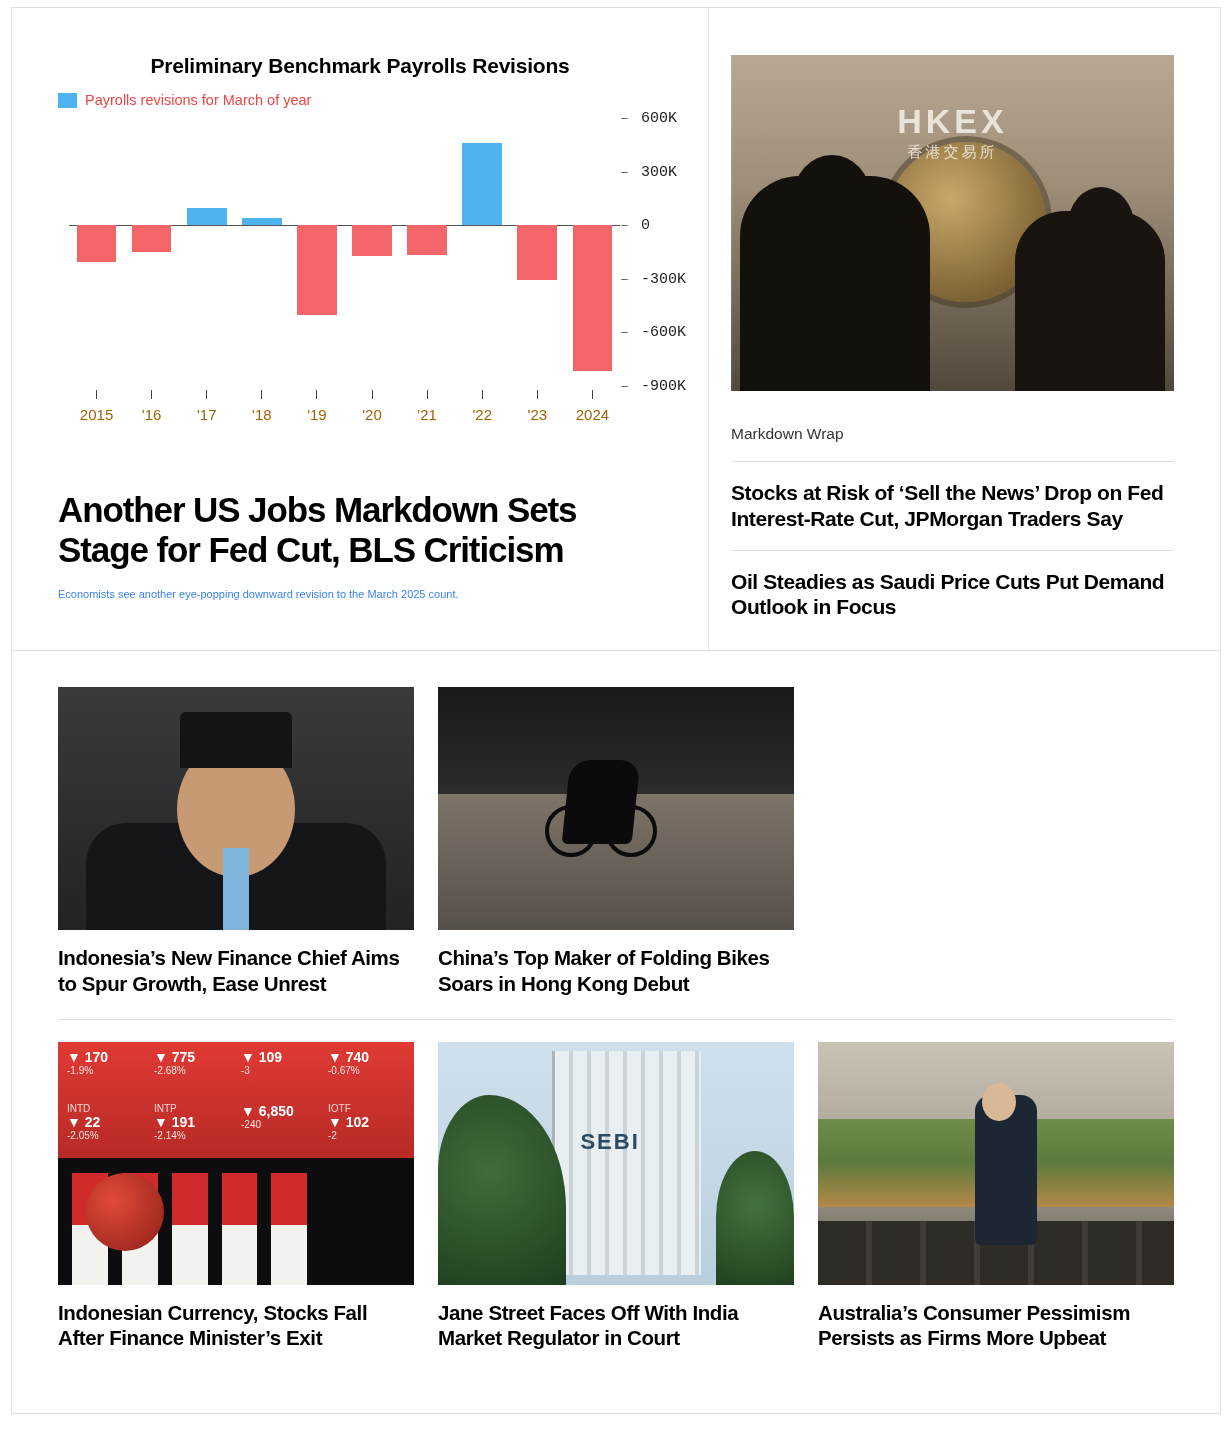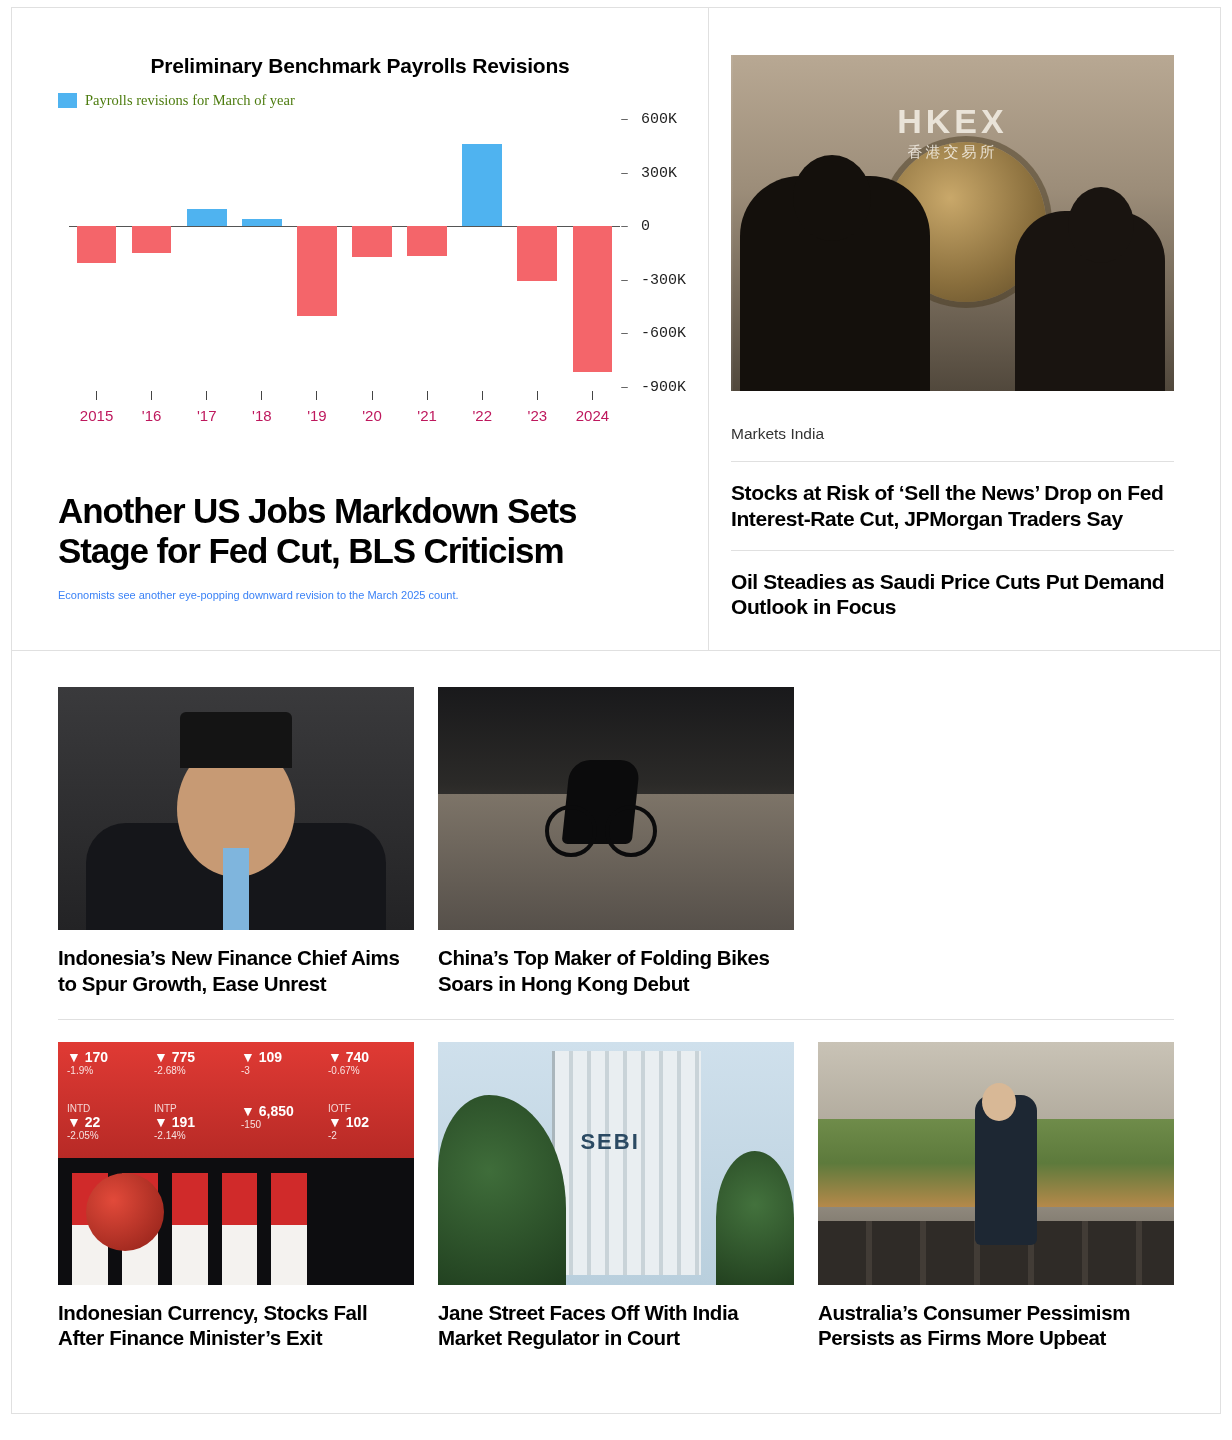--- a/index.html
+++ b/index.html
@@ -50,22 +50,21 @@
     gap: 8px;
     margin-bottom: 10px;
   }
   .legend-swatch {
     width: 19px; height: 15px;
     background: #4fb3f0;
     display: inline-block;
   }
   .legend-label {
     font-size: 14.5px;
-    color: #4d7c0f;
-    font-family: Liberation Serif, serif;
+    color: #ef4444;
   }
   .chart-area {
     position: relative;
     height: 268px;
     margin-top: 6px;
     font-family: Liberation Mono, monospace;
   }
   .plot {
     position: absolute;
     left: 11px; top: 0;
@@ -125,21 +124,21 @@
   .x-ticks {
     position: absolute;
     left: 11px; top: 0;
     width: 551px;
     display: flex;
   }
   .x-tick {
     flex: 1;
     text-align: center;
     font-size: 15px;
-    color: #be185d;
+    color: #a16207;
   }
   .x-tick .mark {
     display: block;
     width: 1px;
     height: 9px;
     background: #444;
     margin: 0 auto 7px auto;
   }
   
   .lead-headline {
@@ -511,21 +510,21 @@
             <span>HKEX</span>
             <small>香港交易所</small>
           </div>
           <div class="sil-left"></div>
           <div class="sil-left-head"></div>
           <div class="sil-right"></div>
           <div class="sil-right-head"></div>
         </div>
 
         <div class="side-item" style="margin-top:0;border-top:none;">
-          <div class="kicker">Markets India</div>
+          <div class="kicker">Markdown Wrap</div>
         </div>
 
         <div class="side-item">
           <h3 class="side-headline">Stocks at Risk of ‘Sell the News’ Drop on Fed Interest-Rate Cut, JPMorgan Traders Say</h3>
         </div>
 
         <div class="side-item">
           <h3 class="side-headline">Oil Steadies as Saudi Price Cuts Put Demand Outlook in Focus</h3>
         </div>
       </div>
@@ -564,21 +563,21 @@
         <div class="card row2">
           <div class="card-thumb">
             <div class="ph-idx">
               <div class="board" id="idx-board">
                   <div class="cell"><div style="font-size:10px;opacity:.8"></div><b>▼ 170</b><div style="font-size:10px;opacity:.85">-1.9%</div></div>
                   <div class="cell"><div style="font-size:10px;opacity:.8"></div><b>▼ 775</b><div style="font-size:10px;opacity:.85">-2.68%</div></div>
                   <div class="cell"><div style="font-size:10px;opacity:.8"></div><b>▼ 109</b><div style="font-size:10px;opacity:.85">-3</div></div>
                   <div class="cell"><div style="font-size:10px;opacity:.8"></div><b>▼ 740</b><div style="font-size:10px;opacity:.85">-0.67%</div></div>
                   <div class="cell"><div style="font-size:10px;opacity:.8">INTD</div><b>▼ 22</b><div style="font-size:10px;opacity:.85">-2.05%</div></div>
                   <div class="cell"><div style="font-size:10px;opacity:.8">INTP</div><b>▼ 191</b><div style="font-size:10px;opacity:.85">-2.14%</div></div>
-                  <div class="cell"><div style="font-size:10px;opacity:.8"></div><b>▼ 6,850</b><div style="font-size:10px;opacity:.85">-150</div></div>
+                  <div class="cell"><div style="font-size:10px;opacity:.8"></div><b>▼ 6,850</b><div style="font-size:10px;opacity:.85">-240</div></div>
                   <div class="cell"><div style="font-size:10px;opacity:.8">IOTF</div><b>▼ 102</b><div style="font-size:10px;opacity:.85">-2</div></div>
                 </div>
               <div class="flags">
                 <div class="flag"></div>
                   <div class="flag"></div>
                   <div class="flag"></div>
                 <div class="flag"></div>
                   <div class="flag"></div>
               </div>
               <div class="globe"></div>

